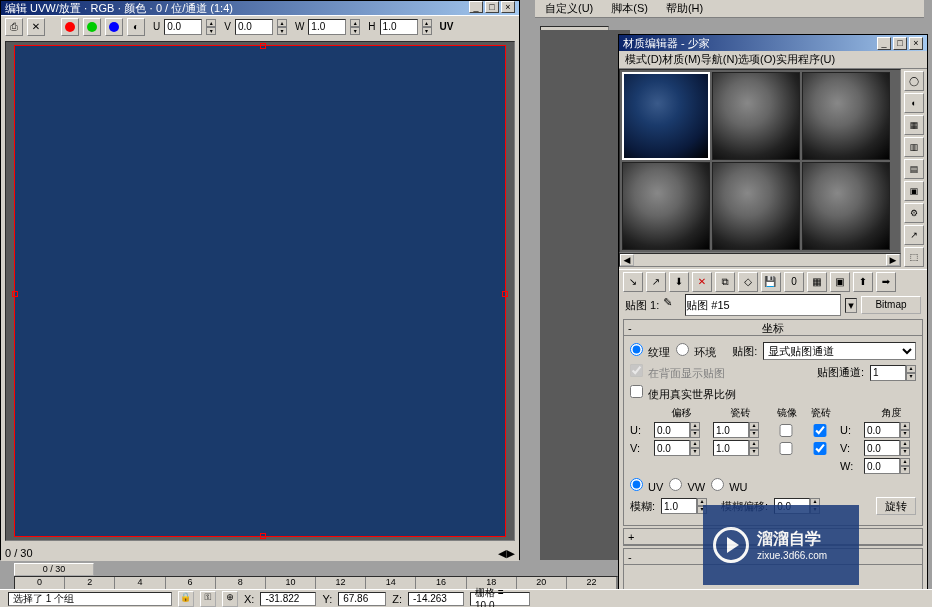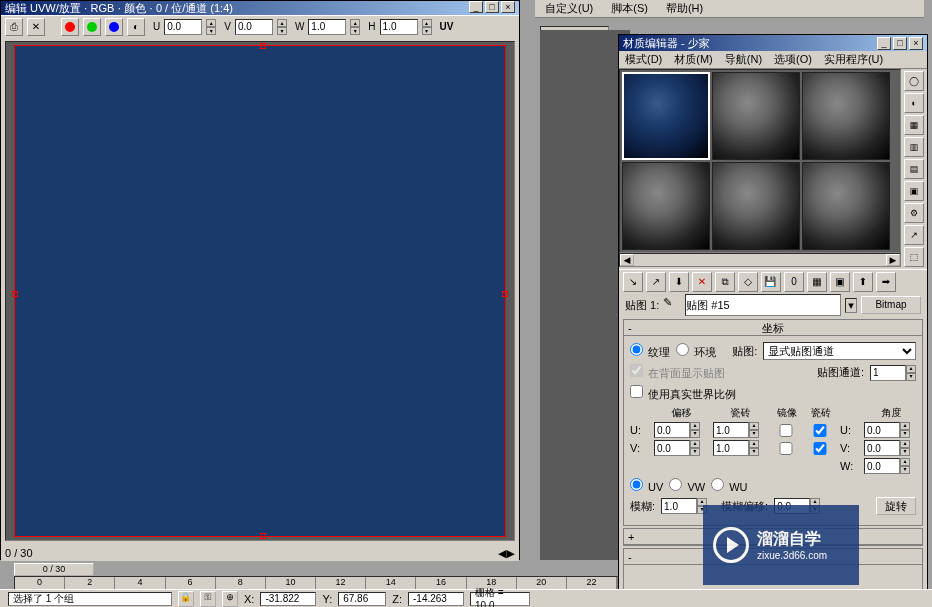--- a/index.html
+++ b/index.html
@@ -26,21 +26,21 @@
 .uvw-canvas-area { margin:4px; height: 500px; background: #5a5a5a; border: 1px inset #808080; display:flex; align-items:center; justify-content:center;}
 .uvw-canvas { width: 492px; height: 492px; background: #1a3a6b; border: 1px solid #ff0000; position:relative;}
 .uvw-canvas .handle { position:absolute; width:6px; height:6px; background: transparent; border:1px solid #ff0000;}
 .uvw-status { height: 16px; background:#d4d0c8; font-size:10px; padding:0 4px; display:flex; align-items:center;}
 
 
 .mat-window { position: absolute; top: 34px; left: 618px; width: 310px; height: 560px; background: #d4d0c8; border:1px solid #000; }
 .mat-titlebar { height: 16px; background: linear-gradient(to right,#0a246a,#a6caf0); color:#fff; font-size:11px; display:flex; align-items:center; padding:0 4px;}
 .mat-titlebar .spacer{flex:1;}
 .mat-titlebar .winbtn { width:14px; height:13px; background:#d4d0c8; border:1px solid #fff; border-right-color:#404040; border-bottom-color:#404040; margin-left:2px; color:#000; font-size:9px; text-align:center; line-height:11px;}
-.mat-menubar { height:18px; background:#d4d0c8; display:flex; align-items:center; gap:12px; padding:0 6px; border-bottom:1px solid #808080;}
+.mat-menubar { height:18px; background:#d4d0c8; display:flex; align-items:center; padding:0 6px; border-bottom:1px solid #808080;}
 .mat-slots-area { display:flex; }
 .mat-slots { background:#606060; padding:2px; display:grid; grid-template-columns:repeat(3,88px); grid-template-rows:repeat(2,88px); gap:2px; border:1px inset #808080;}
 .mat-slot { background: radial-gradient(circle at 40% 35%, #888 0%, #666 30%, #222 70%, #000 100%); border:1px solid #222; position:relative;}
 .mat-slot.selected { border:2px solid #fff; }
 .mat-slot.blue { background: radial-gradient(circle at 40% 35%, #3a5a8a 0%, #1a3a6b 30%, #0a1a3b 70%, #000 100%);}
 .mat-side-tools { width:26px; background:#d4d0c8; display:flex; flex-direction:column; gap:2px; padding:2px; align-items:center;}
 .mat-side-tools .sbtn { width:20px; height:20px; background:#d4d0c8; border:1px solid #fff; border-right-color:#808080; border-bottom-color:#808080; font-size:9px; display:flex; align-items:center; justify-content:center;}
 .mat-hscroll { height:14px; background:#d4d0c8; display:flex; align-items:center; border:1px inset #808080;}
 .mat-hscroll .arrow { width:14px; height:12px; background:#d4d0c8; border:1px outset #fff; text-align:center; font-size:9px;}
 .mat-hscroll .track { flex:1; background:#c0c0c0;}

